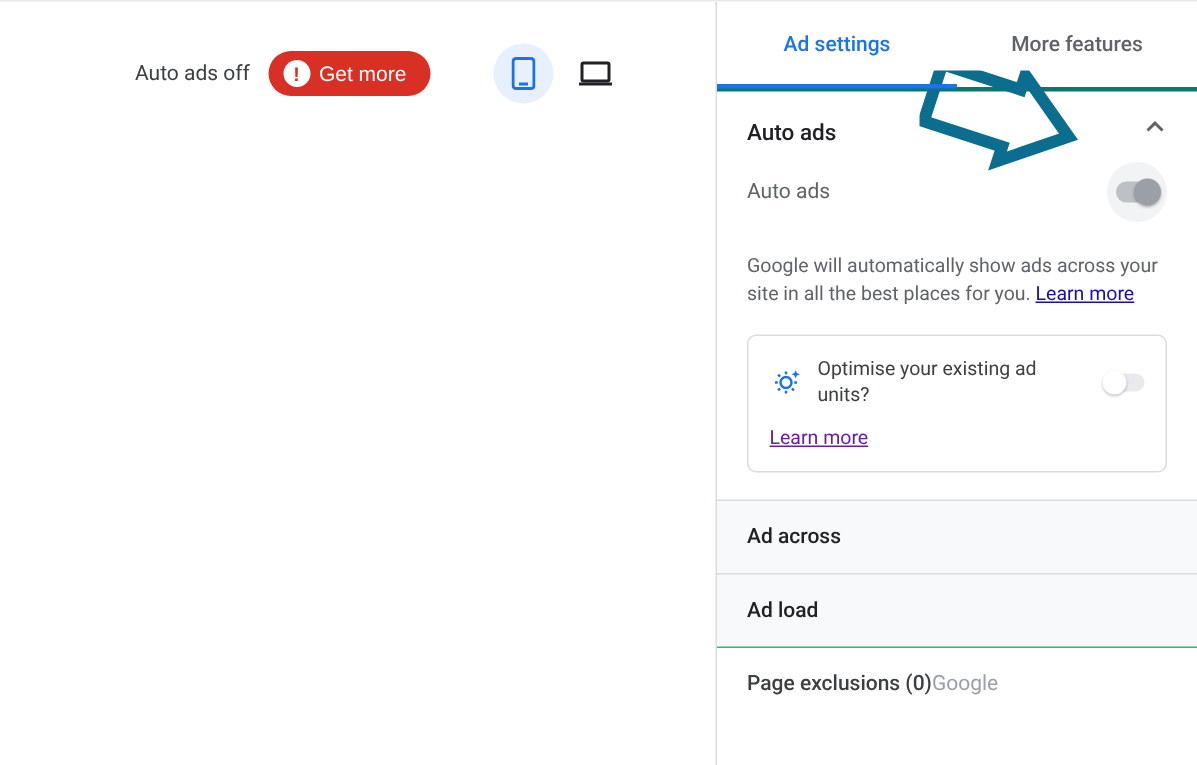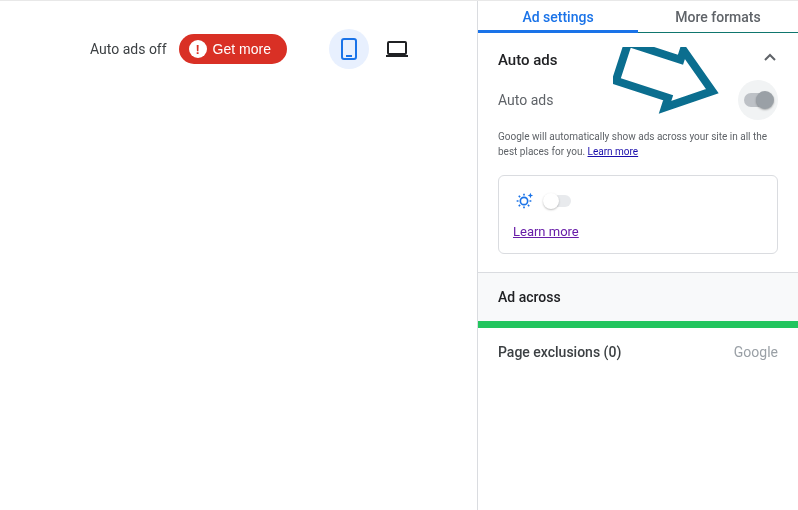--- a/index.html
+++ b/index.html
@@ -70,22 +70,22 @@
 
   .right {
     width: 320px;
     background: #fff;
     display: flex;
     flex-direction: column;
     position: relative;
   }
   .tabs {
     display: flex;
-    border-bottom: 1px solid #0f766e;
-    height: 32px;
+    border-bottom: 3px solid #0f766e;
+    height: 60px;
   }
   .tab {
     flex: 1;
     display: flex;
     align-items: center;
     justify-content: center;
     font-size: 14px;
     font-weight: 500;
     color: #5f6368;
     cursor: pointer;
@@ -126,21 +126,21 @@
   .switch {
     width:28px; height:14px; border-radius:8px;
     background:#bdc1c6; position:relative;
   }
   .switch::after{
     content:""; position:absolute; left:-2px; top:-3px;
     width:20px; height:20px; border-radius:50%;
     background:#fff; box-shadow:0 1px 2px rgba(0,0,0,.3);
   }
   .switch.right-off::after{ left:auto; right:-2px; background:#9aa0a6; width:18px; height:18px; top:-2px;}
-  .desc { color:#5f6368; font-size:10px; line-height:1.45; margin-top:10px;}
+  .desc { color:#5f6368; font-size:13px; line-height:1.45; margin-top:21px;}
   .desc a, .card a { color:#1a0dab; text-decoration:underline; cursor:pointer;}
   .card {
     border:1px solid #dadce0; border-radius:6px;
     padding:14px 14px 14px 14px; margin-top:16px;
   }
   .card-row1{ display:flex; align-items:center; gap:10px;}
   .gear-icon { color:#1a73e8; flex-shrink:0;}
   .card-q { font-size:13px; color:#3c4043; flex:1; line-height:1.35;}
   .mini-switch {
     width:26px;height:12px;border-radius:7px;background:#e8eaed;position:relative;flex-shrink:0;
@@ -154,24 +154,24 @@
 
   .collapsed-row{
     background:#f8f9fa;
     border-top:1px solid #dadce0;
     padding:16px 20px;
     font-weight:500; color:#202124; font-size:14px;
     cursor:pointer;
   }
   .collapsed-row + .collapsed-row { }
   .excl-row{
-    border-top:7px solid #22c55e;
+    border-top:1px solid #22c55e;
     padding:16px 20px;
-    display:flex; justify-content:space-between; align-items:center;
-    font-weight:500; font-size:14px;gap:12px;
+    display:flex; align-items:center;
+    font-weight:500; font-size:14px;
   }
   .manage{ color:#9aa0a6; font-weight:400; cursor:pointer;}
 
   
   .annot-arrow{
     position:absolute;
     top:46px; left:135px;
     pointer-events:none;
   }
 </style>
@@ -207,21 +207,21 @@
 
     <svg class="annot-arrow" width="110" height="70" viewBox="0 0 110 70">
       <path d="M5 10 L60 10 L60 0 L100 30 L60 60 L60 50 L5 50 Z" transform="rotate(18 55 35)" fill="none" stroke="#0b6e8f" stroke-width="8" stroke-linejoin="miter"></path>
     </svg>
 
     <div class="tabs">
       <div class="tab active">
         <span>Ad settings</span>
       </div>
       <div class="tab">
-        <span>More formats</span>
+        <span>More features</span>
       </div>
     </div>
 
     <div class="acc-header">
       <span>Auto ads</span>
       <span class="chev">
         <svg width="16" height="16" viewBox="0 0 16 16">
             <path d="M3 10 L8 5 L13 10" fill="none" stroke="#5f6368" stroke-width="2"></path>
           </svg>
       </span>
@@ -238,30 +238,34 @@
         <span>Google will automatically show ads across your site in all the best places for you. </span><a>Learn more</a>
       </div>
 
       <div class="card">
         <div class="card-row1">
           <svg class="gear-icon" width="22" height="22" viewBox="0 0 24 24">
             <path fill="#1a73e8" d="M19 3l.9 2.1L22 6l-2.1.9L19 9l-.9-2.1L16 6l2.1-.9z"></path>
             <path fill="none" stroke="#1a73e8" stroke-width="1.8" d="M12 8a4 4 0 100 8 4 4 0 000-8z"></path>
             <path fill="none" stroke="#1a73e8" stroke-width="1.8" d="M12 4v2M12 18v2M4 12h2M18 12h2M6.3 6.3l1.4 1.4M16.3 16.3l1.4 1.4M6.3 17.7l1.4-1.4"></path>
           </svg>
+          <div class="card-q">Optimise your existing ad units?</div>
           <div class="mini-switch"></div>
         </div>
         <div class="card-learn">
           <a>Learn more</a>
         </div>
       </div>
     </div>
 
     <div class="collapsed-row">
       <span>Ad across</span>
     </div>
+    <div class="collapsed-row">
+      <span>Ad load</span>
+    </div>
     <div class="excl-row">
       <span>Page exclusions (0)</span>
       <span class="manage">Google</span>
     </div>
 
   </div>
 </div>
 
 </body></html>

